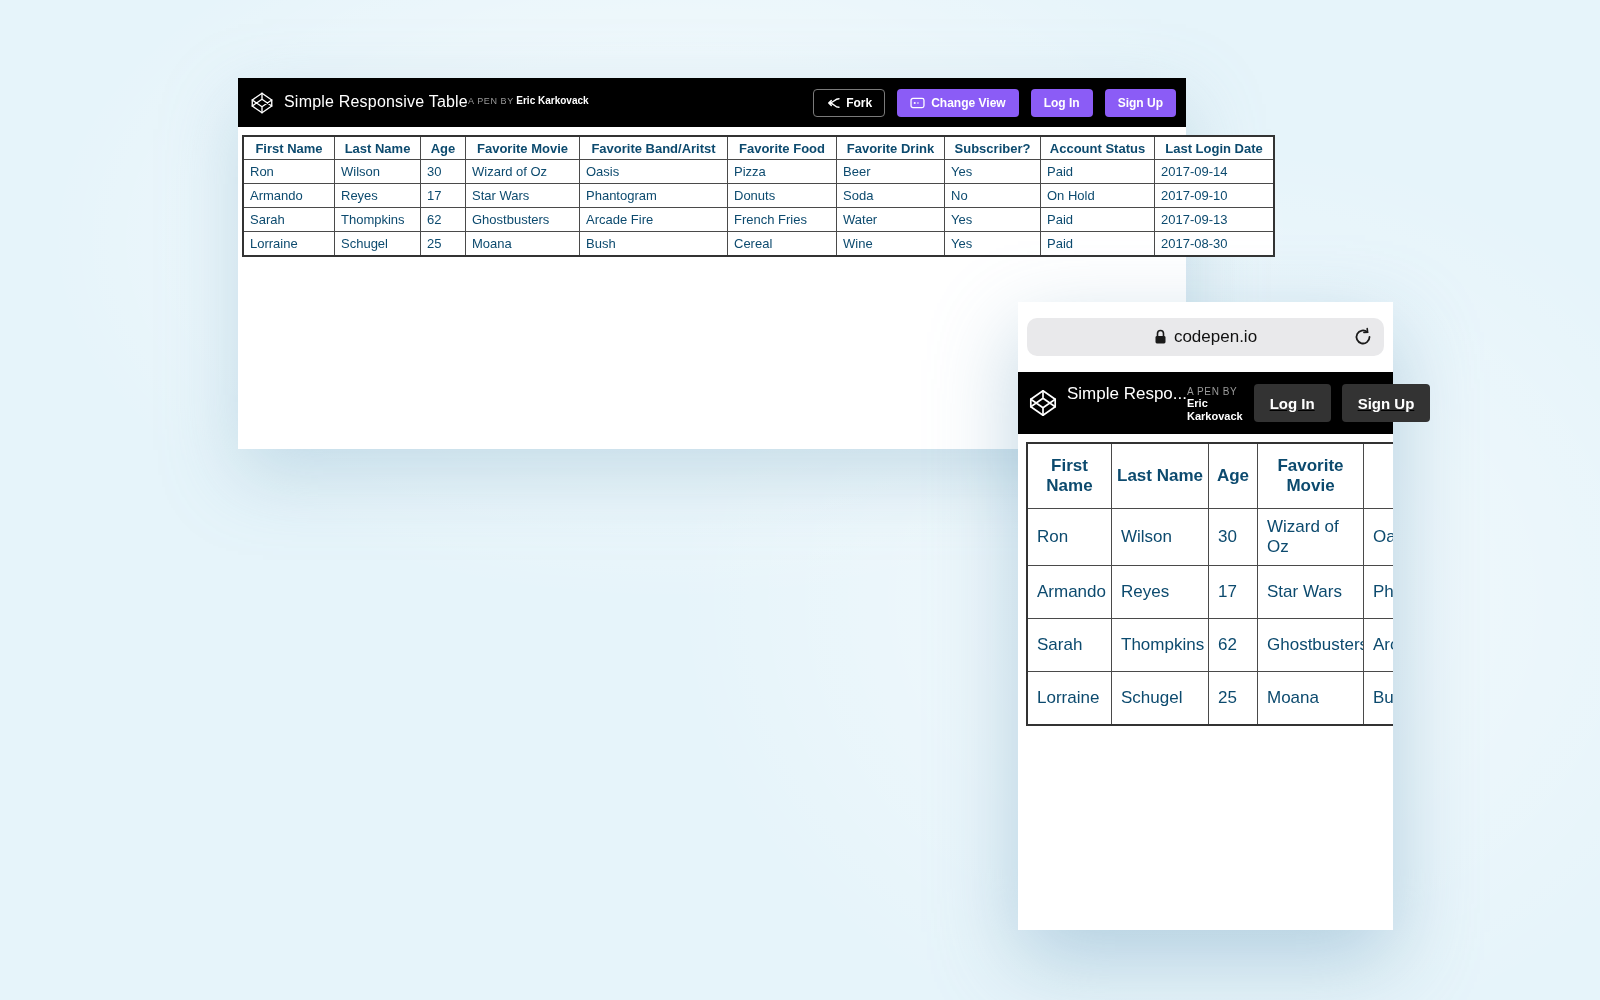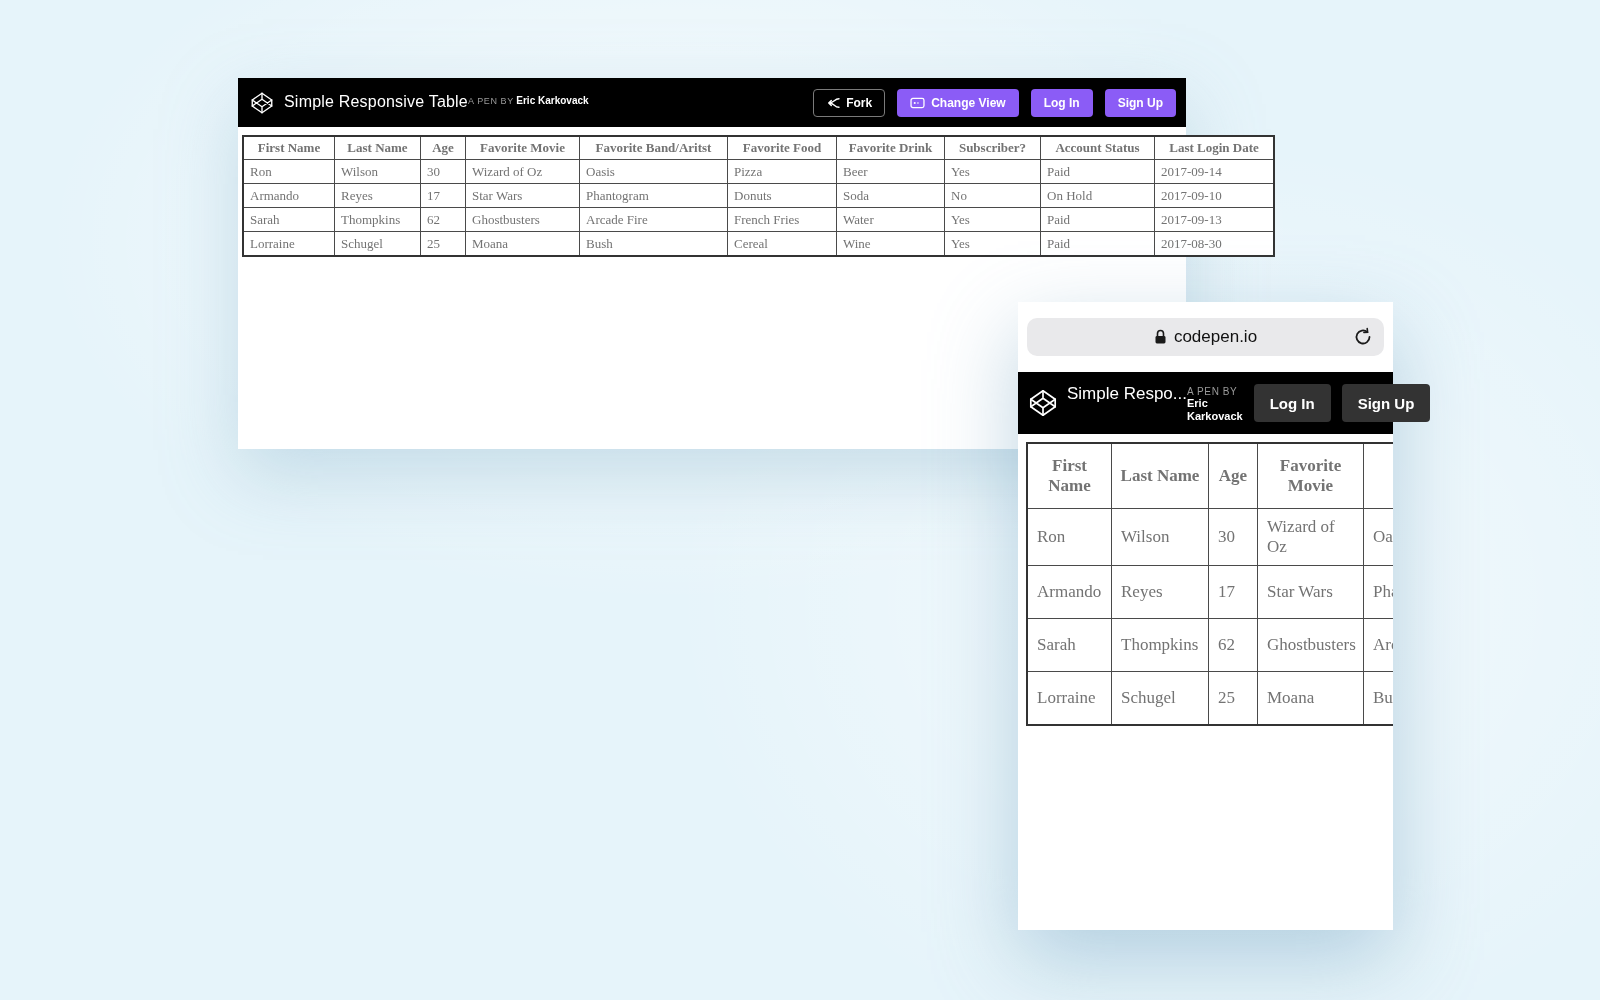--- a/index.html
+++ b/index.html
@@ -34,21 +34,21 @@
     background:#8b5cf6;border:1px solid transparent;border-radius:4px;
     color:#fff;font-size:12px;font-weight:600;margin-left:12px;cursor:pointer;
     font-family:"Liberation Sans",sans-serif;white-space:nowrap;
   }
   .hbtn.fork{background:#000;border-color:#7a7a7a;}
   .hbtn svg{display:block;}
 
   .dtable-wrap{padding:8px 4px;}
   table.data-table{
     border-collapse:collapse;table-layout:fixed;
-    font-family:Liberation Serif, serif;color:#737373;
+    font-family:Liberation Sans, sans-serif;color:#0c4a6e;
     border:2px solid #333;background:#fff;
   }
   table.data-table th,table.data-table td{
     border:1px solid #4a4a4a;overflow:hidden;white-space:normal;
   }
   table.data-table th{font-weight:bold;text-align:center;}
   table.data-table td{text-align:left;}
 
   .dtable{width:940px;font-size:13px;}
   .dtable th{padding:2px 4px;height:18px;}
@@ -73,21 +73,21 @@
   .urlbar{height:70px;background:#fff;display:flex;align-items:center;box-sizing:border-box;padding:0 9px;}
   .url-pill{
     position:relative;flex:1;height:38px;background:#e9e9eb;border-radius:10px;
     display:flex;align-items:center;justify-content:center;gap:7px;cursor:pointer;
   }
   .url-domain{font-size:17px;color:#111;}
   .reload-btn{position:absolute;right:10px;top:8px;width:22px;height:22px;cursor:pointer;background:none;border:none;padding:0;}
 
   .mheader{
     height:62px;background:#000;display:flex;align-items:center;
-    padding:0 9px 0 10px;box-sizing:border-box;
+    padding:0 9px 0 10px;box-sizing:border-box;text-decoration:underline;
   }
   .mheader .logo{width:30px;height:30px;flex:0 0 auto;margin-right:9px;}
   .mtitle{color:#fff;font-size:17px;font-weight:400;white-space:nowrap;}
   .mheader .byline{font-size:10px;}
   .mheader .byline .author{font-size:11px;}
   .mheader .spacer{flex:1;}
   .mbtn{
     height:38px;padding:0 16px;background:#333;border:none;border-radius:4px;
     color:#fff;font-size:15px;font-weight:600;margin-left:11px;cursor:pointer;
     font-family:"Liberation Sans",sans-serif;white-space:nowrap;

